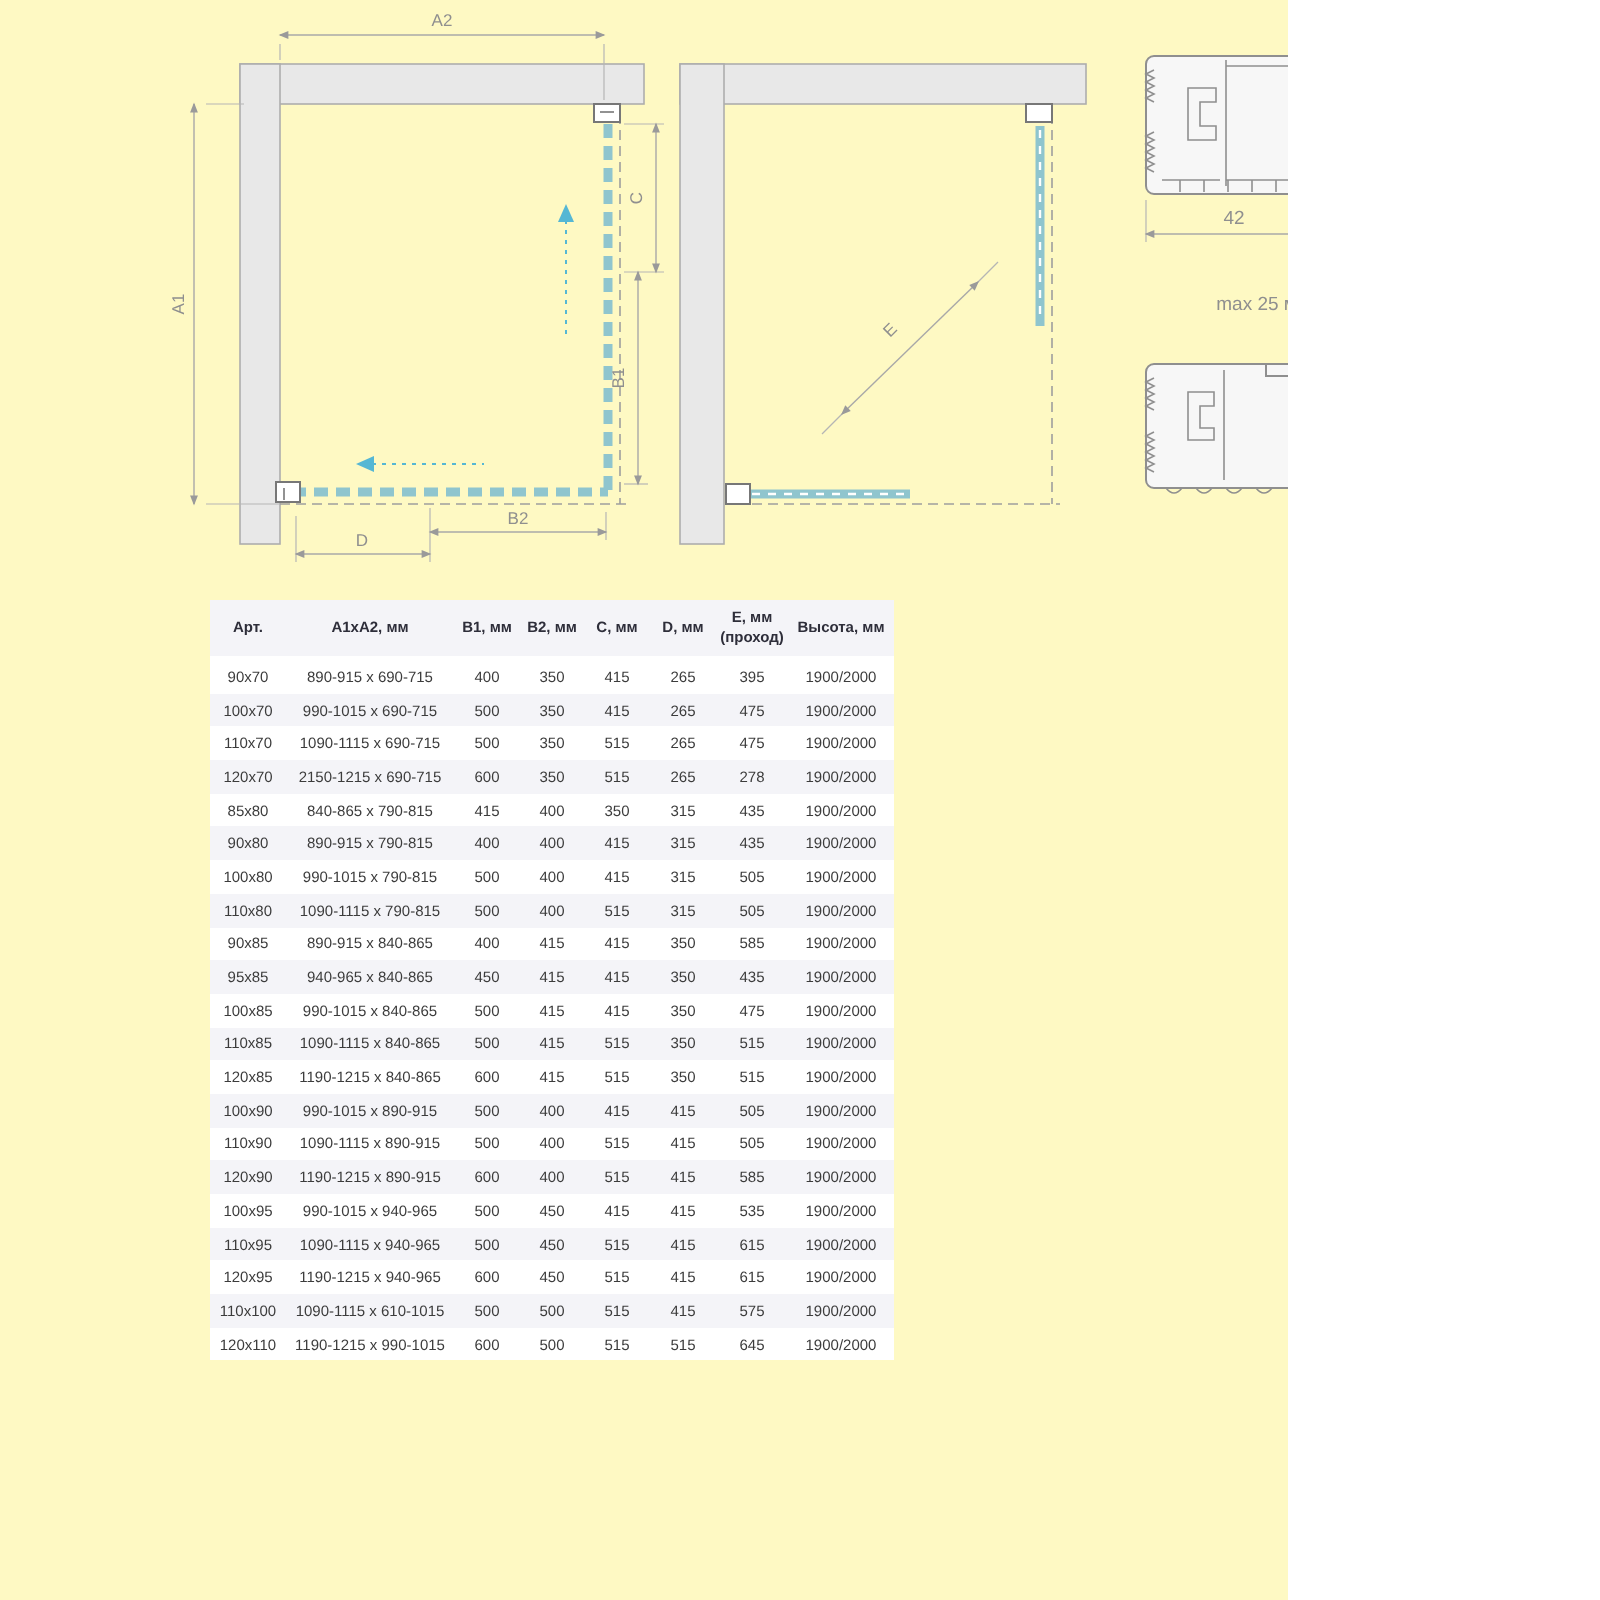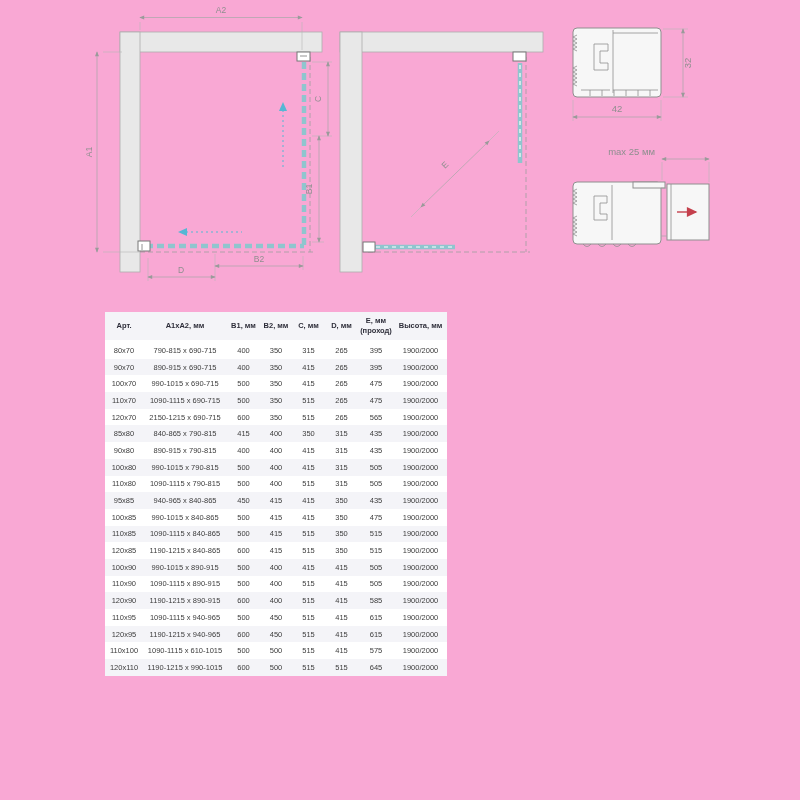--- a/index.html
+++ b/index.html
@@ -1,29 +1,29 @@
 <!DOCTYPE html>
 <html><head>
 <meta charset="utf-8">
 <style>
   html,body{margin:0;padding:0;background:#fff;}
-  #page{position:relative;width:800px;height:800px;background:#f9a8d4;overflow:hidden;
+  #page{position:relative;width:644px;height:800px;background:#fef9c3;overflow:hidden;
         font-family:"Liberation Sans", sans-serif;}
   #diagrams{position:absolute;left:0;top:0;}
   .dim-text{font-size:8.5px;fill:#8f8f8f;font-family:"Liberation Sans",sans-serif;}
   .dim-text-lg{font-size:9.5px;fill:#8f8f8f;font-family:"Liberation Sans",sans-serif;}
   .dim-line{stroke:#a8a8a8;stroke-width:0.7;fill:none;}
   .ext-line{stroke:#b5b5b5;stroke-width:0.6;fill:none;}
   .wall{fill:#e8e8e8;stroke:#adadad;stroke-width:0.8;}
   .profile{fill:#f7f7f7;stroke:#8f8f8f;stroke-width:1;}
   .profile-inner{fill:none;stroke:#8f8f8f;stroke-width:0.8;}
   .bracket{fill:#ffffff;stroke:#777;stroke-width:1;}
   .glass-dash-outline{stroke:#9e9e9e;stroke-width:0.8;fill:none;stroke-dasharray:5 3;}
 
-  #table-wrap{position:absolute;left:105px;top:312px;width:342px;}
+  #table-wrap{position:absolute;left:105px;top:300px;width:342px;}
   table[data-name="spec-table"]{border-collapse:collapse;width:100%;table-layout:fixed;}
   table[data-name="spec-table"] th{
     font-size:7.5px;font-weight:700;color:#2e2e3a;background:#f4f4f8;
     height:28px;padding:0 1px;text-align:center;vertical-align:middle;
     white-space:pre-line;line-height:1.3;border-bottom:2px solid #fff;}
   table[data-name="spec-table"] td{
     font-size:7.5px;color:#3c3c3c;height:16.7px;padding:0 1px;
     text-align:center;vertical-align:middle;background:#fff;}
   table[data-name="spec-table"] tbody tr:nth-child(even) td{background:#f4f4f8;}
 </style>
@@ -204,30 +204,20 @@
             <th data-name="column-header">В2, мм</th>
             <th data-name="column-header">С, мм</th>
             <th data-name="column-header">D, мм</th>
             <th data-name="column-header">Е, мм
 (проход)</th>
             <th data-name="column-header">Высота, мм</th>
           </tr>
         </thead>
       <tbody data-name="spec-table-body">
           <tr data-name="table-row">
-            <td data-name="table-cell">80x70</td>
-            <td data-name="table-cell">790-815 x 690-715</td>
-            <td data-name="table-cell">400</td>
-            <td data-name="table-cell">350</td>
-            <td data-name="table-cell">315</td>
-            <td data-name="table-cell">265</td>
-            <td data-name="table-cell">395</td>
-            <td data-name="table-cell">1900/2000</td>
-          </tr>
-          <tr data-name="table-row">
             <td data-name="table-cell">90x70</td>
             <td data-name="table-cell">890-915 x 690-715</td>
             <td data-name="table-cell">400</td>
             <td data-name="table-cell">350</td>
             <td data-name="table-cell">415</td>
             <td data-name="table-cell">265</td>
             <td data-name="table-cell">395</td>
             <td data-name="table-cell">1900/2000</td>
           </tr>
           <tr data-name="table-row">
@@ -250,21 +240,21 @@
             <td data-name="table-cell">475</td>
             <td data-name="table-cell">1900/2000</td>
           </tr>
           <tr data-name="table-row">
             <td data-name="table-cell">120x70</td>
             <td data-name="table-cell">2150-1215 x 690-715</td>
             <td data-name="table-cell">600</td>
             <td data-name="table-cell">350</td>
             <td data-name="table-cell">515</td>
             <td data-name="table-cell">265</td>
-            <td data-name="table-cell">565</td>
+            <td data-name="table-cell">278</td>
             <td data-name="table-cell">1900/2000</td>
           </tr>
           <tr data-name="table-row">
             <td data-name="table-cell">85x80</td>
             <td data-name="table-cell">840-865 x 790-815</td>
             <td data-name="table-cell">415</td>
             <td data-name="table-cell">400</td>
             <td data-name="table-cell">350</td>
             <td data-name="table-cell">315</td>
             <td data-name="table-cell">435</td>
@@ -291,20 +281,30 @@
             <td data-name="table-cell">1900/2000</td>
           </tr>
           <tr data-name="table-row">
             <td data-name="table-cell">110x80</td>
             <td data-name="table-cell">1090-1115 x 790-815</td>
             <td data-name="table-cell">500</td>
             <td data-name="table-cell">400</td>
             <td data-name="table-cell">515</td>
             <td data-name="table-cell">315</td>
             <td data-name="table-cell">505</td>
+            <td data-name="table-cell">1900/2000</td>
+          </tr>
+          <tr data-name="table-row">
+            <td data-name="table-cell">90x85</td>
+            <td data-name="table-cell">890-915 x 840-865</td>
+            <td data-name="table-cell">400</td>
+            <td data-name="table-cell">415</td>
+            <td data-name="table-cell">415</td>
+            <td data-name="table-cell">350</td>
+            <td data-name="table-cell">585</td>
             <td data-name="table-cell">1900/2000</td>
           </tr>
           <tr data-name="table-row">
             <td data-name="table-cell">95x85</td>
             <td data-name="table-cell">940-965 x 840-865</td>
             <td data-name="table-cell">450</td>
             <td data-name="table-cell">415</td>
             <td data-name="table-cell">415</td>
             <td data-name="table-cell">350</td>
             <td data-name="table-cell">435</td>
@@ -361,20 +361,30 @@
             <td data-name="table-cell">1900/2000</td>
           </tr>
           <tr data-name="table-row">
             <td data-name="table-cell">120x90</td>
             <td data-name="table-cell">1190-1215 x 890-915</td>
             <td data-name="table-cell">600</td>
             <td data-name="table-cell">400</td>
             <td data-name="table-cell">515</td>
             <td data-name="table-cell">415</td>
             <td data-name="table-cell">585</td>
+            <td data-name="table-cell">1900/2000</td>
+          </tr>
+          <tr data-name="table-row">
+            <td data-name="table-cell">100x95</td>
+            <td data-name="table-cell">990-1015 x 940-965</td>
+            <td data-name="table-cell">500</td>
+            <td data-name="table-cell">450</td>
+            <td data-name="table-cell">415</td>
+            <td data-name="table-cell">415</td>
+            <td data-name="table-cell">535</td>
             <td data-name="table-cell">1900/2000</td>
           </tr>
           <tr data-name="table-row">
             <td data-name="table-cell">110x95</td>
             <td data-name="table-cell">1090-1115 x 940-965</td>
             <td data-name="table-cell">500</td>
             <td data-name="table-cell">450</td>
             <td data-name="table-cell">515</td>
             <td data-name="table-cell">415</td>
             <td data-name="table-cell">615</td>

